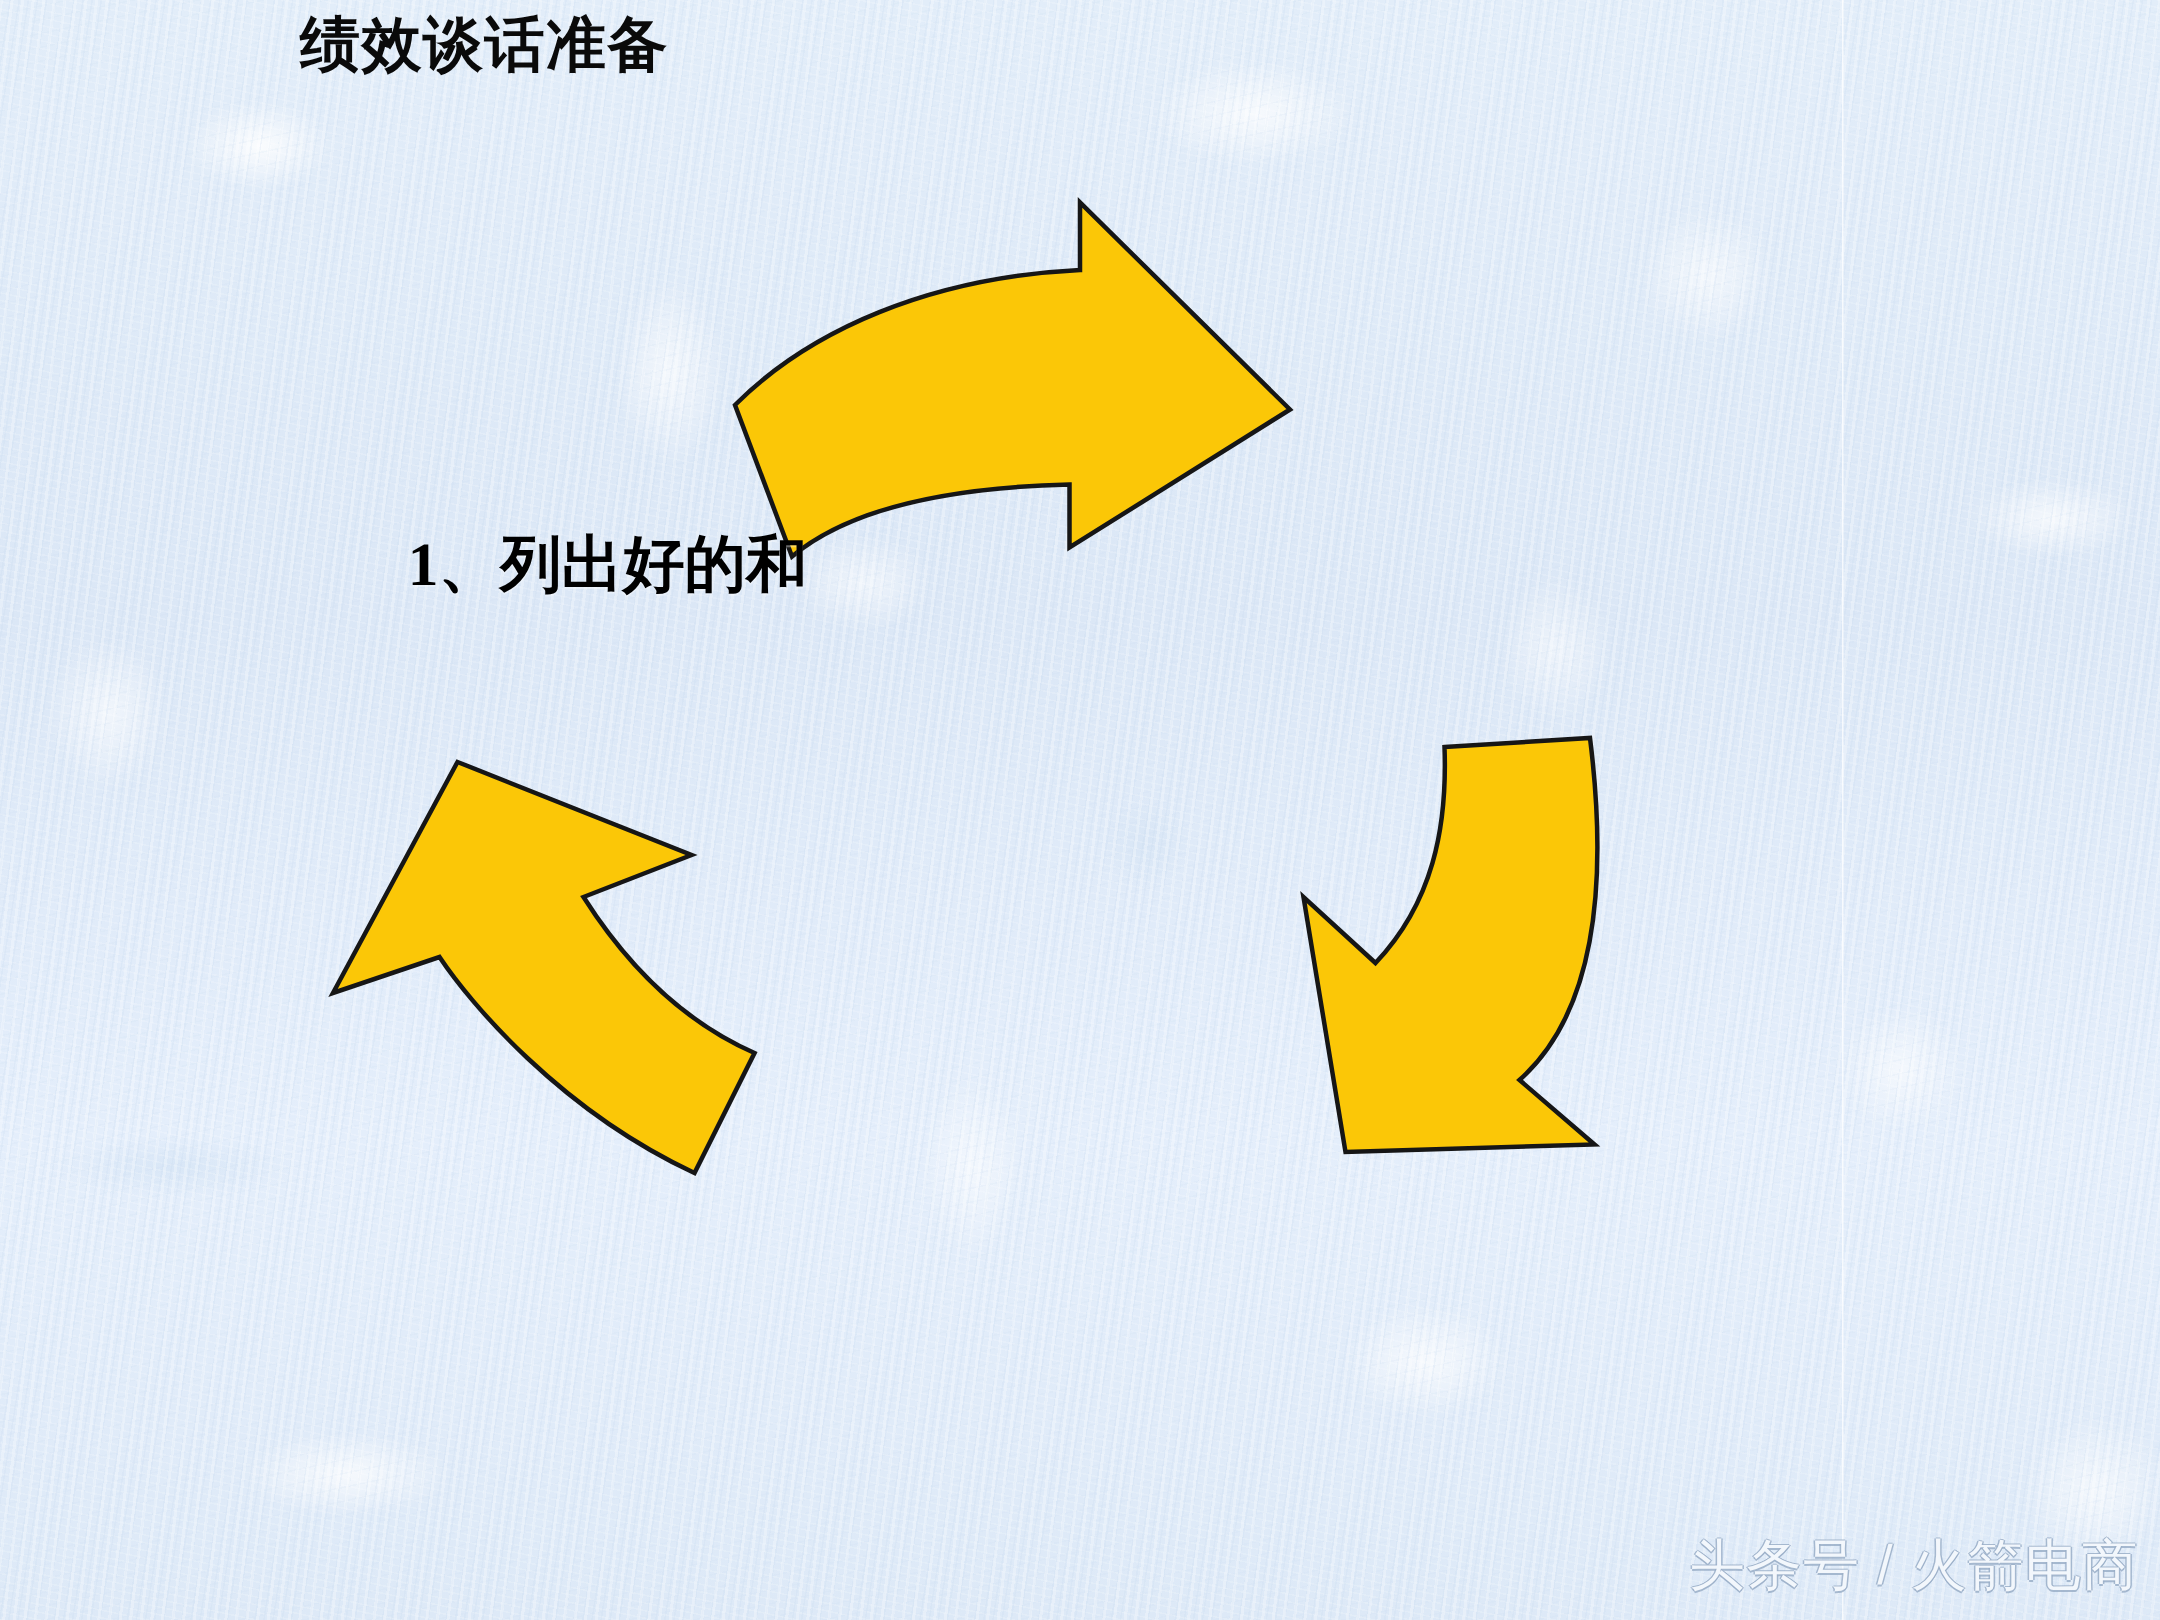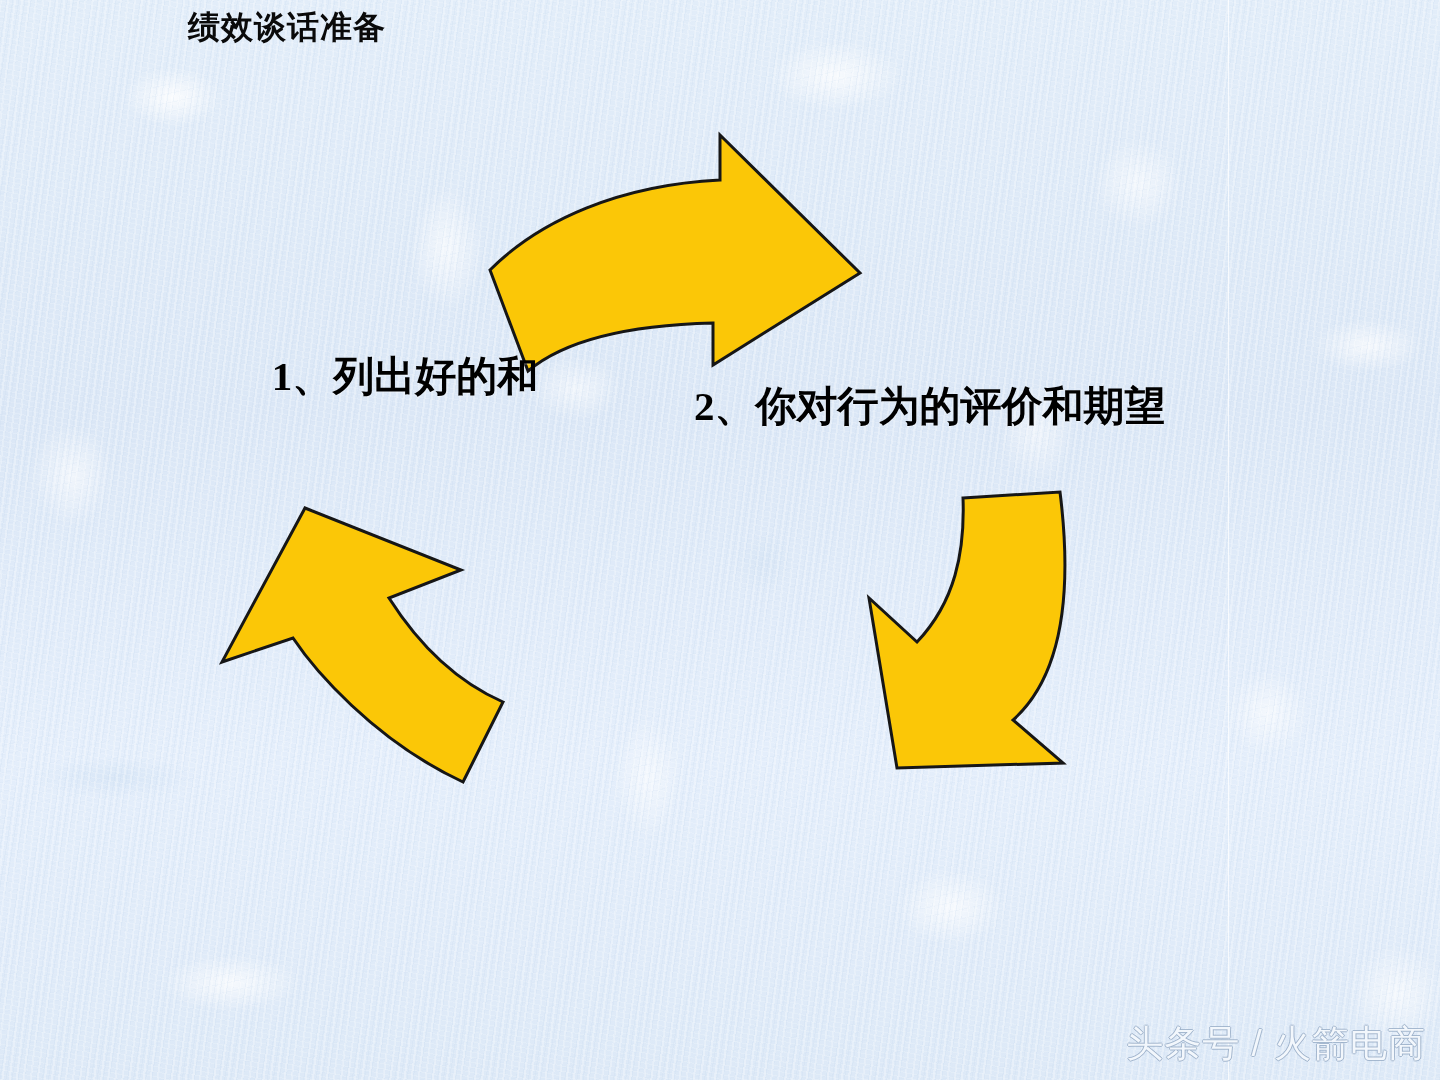--- a/index.html
+++ b/index.html
@@ -53,29 +53,29 @@
     top: 0;
     left: 1228px;
     width: 1px;
     height: 1080px;
     background: rgba(255,255,255,.75);
     pointer-events: none;
   }
 
   #title {
     position: absolute;
-    left: 188px;
+    left: 200px;
     top: 4px;
-    font-size: 32px;
+    font-size: 40px;
     line-height: 52px;
     font-weight: 600;
     color: #0a0a0a;
     letter-spacing: 1px;
     white-space: nowrap;
-    font-family: Liberation Mono, monospace;
+    font-family: Liberation Sans, sans-serif;
   }
 
   .step-label {
     position: absolute;
     color: #000000;
     font-family: "Liberation Serif", "DejaVu Serif", serif;
     font-weight: 700;
     font-size: 41px;
     line-height: 49px;
     white-space: nowrap;
@@ -163,18 +163,17 @@
              L 258 292
              C 168 250, 108 178, 88 148
              L 17 172
              Z" fill="#FBC707" stroke="#161616" stroke-width="3" stroke-linejoin="miter"></path>
   </svg>
 
   <div id="label-1" class="step-label">
     <span class="line-1">1、列出好的和</span>
   </div>
 
-  <div id="label-2" class="step-label">2、你对行为的评价和期望</div>
 
 
   <div id="watermark">头条号 / 火箭电商</div>
 
 </div>
 
 </body></html>

